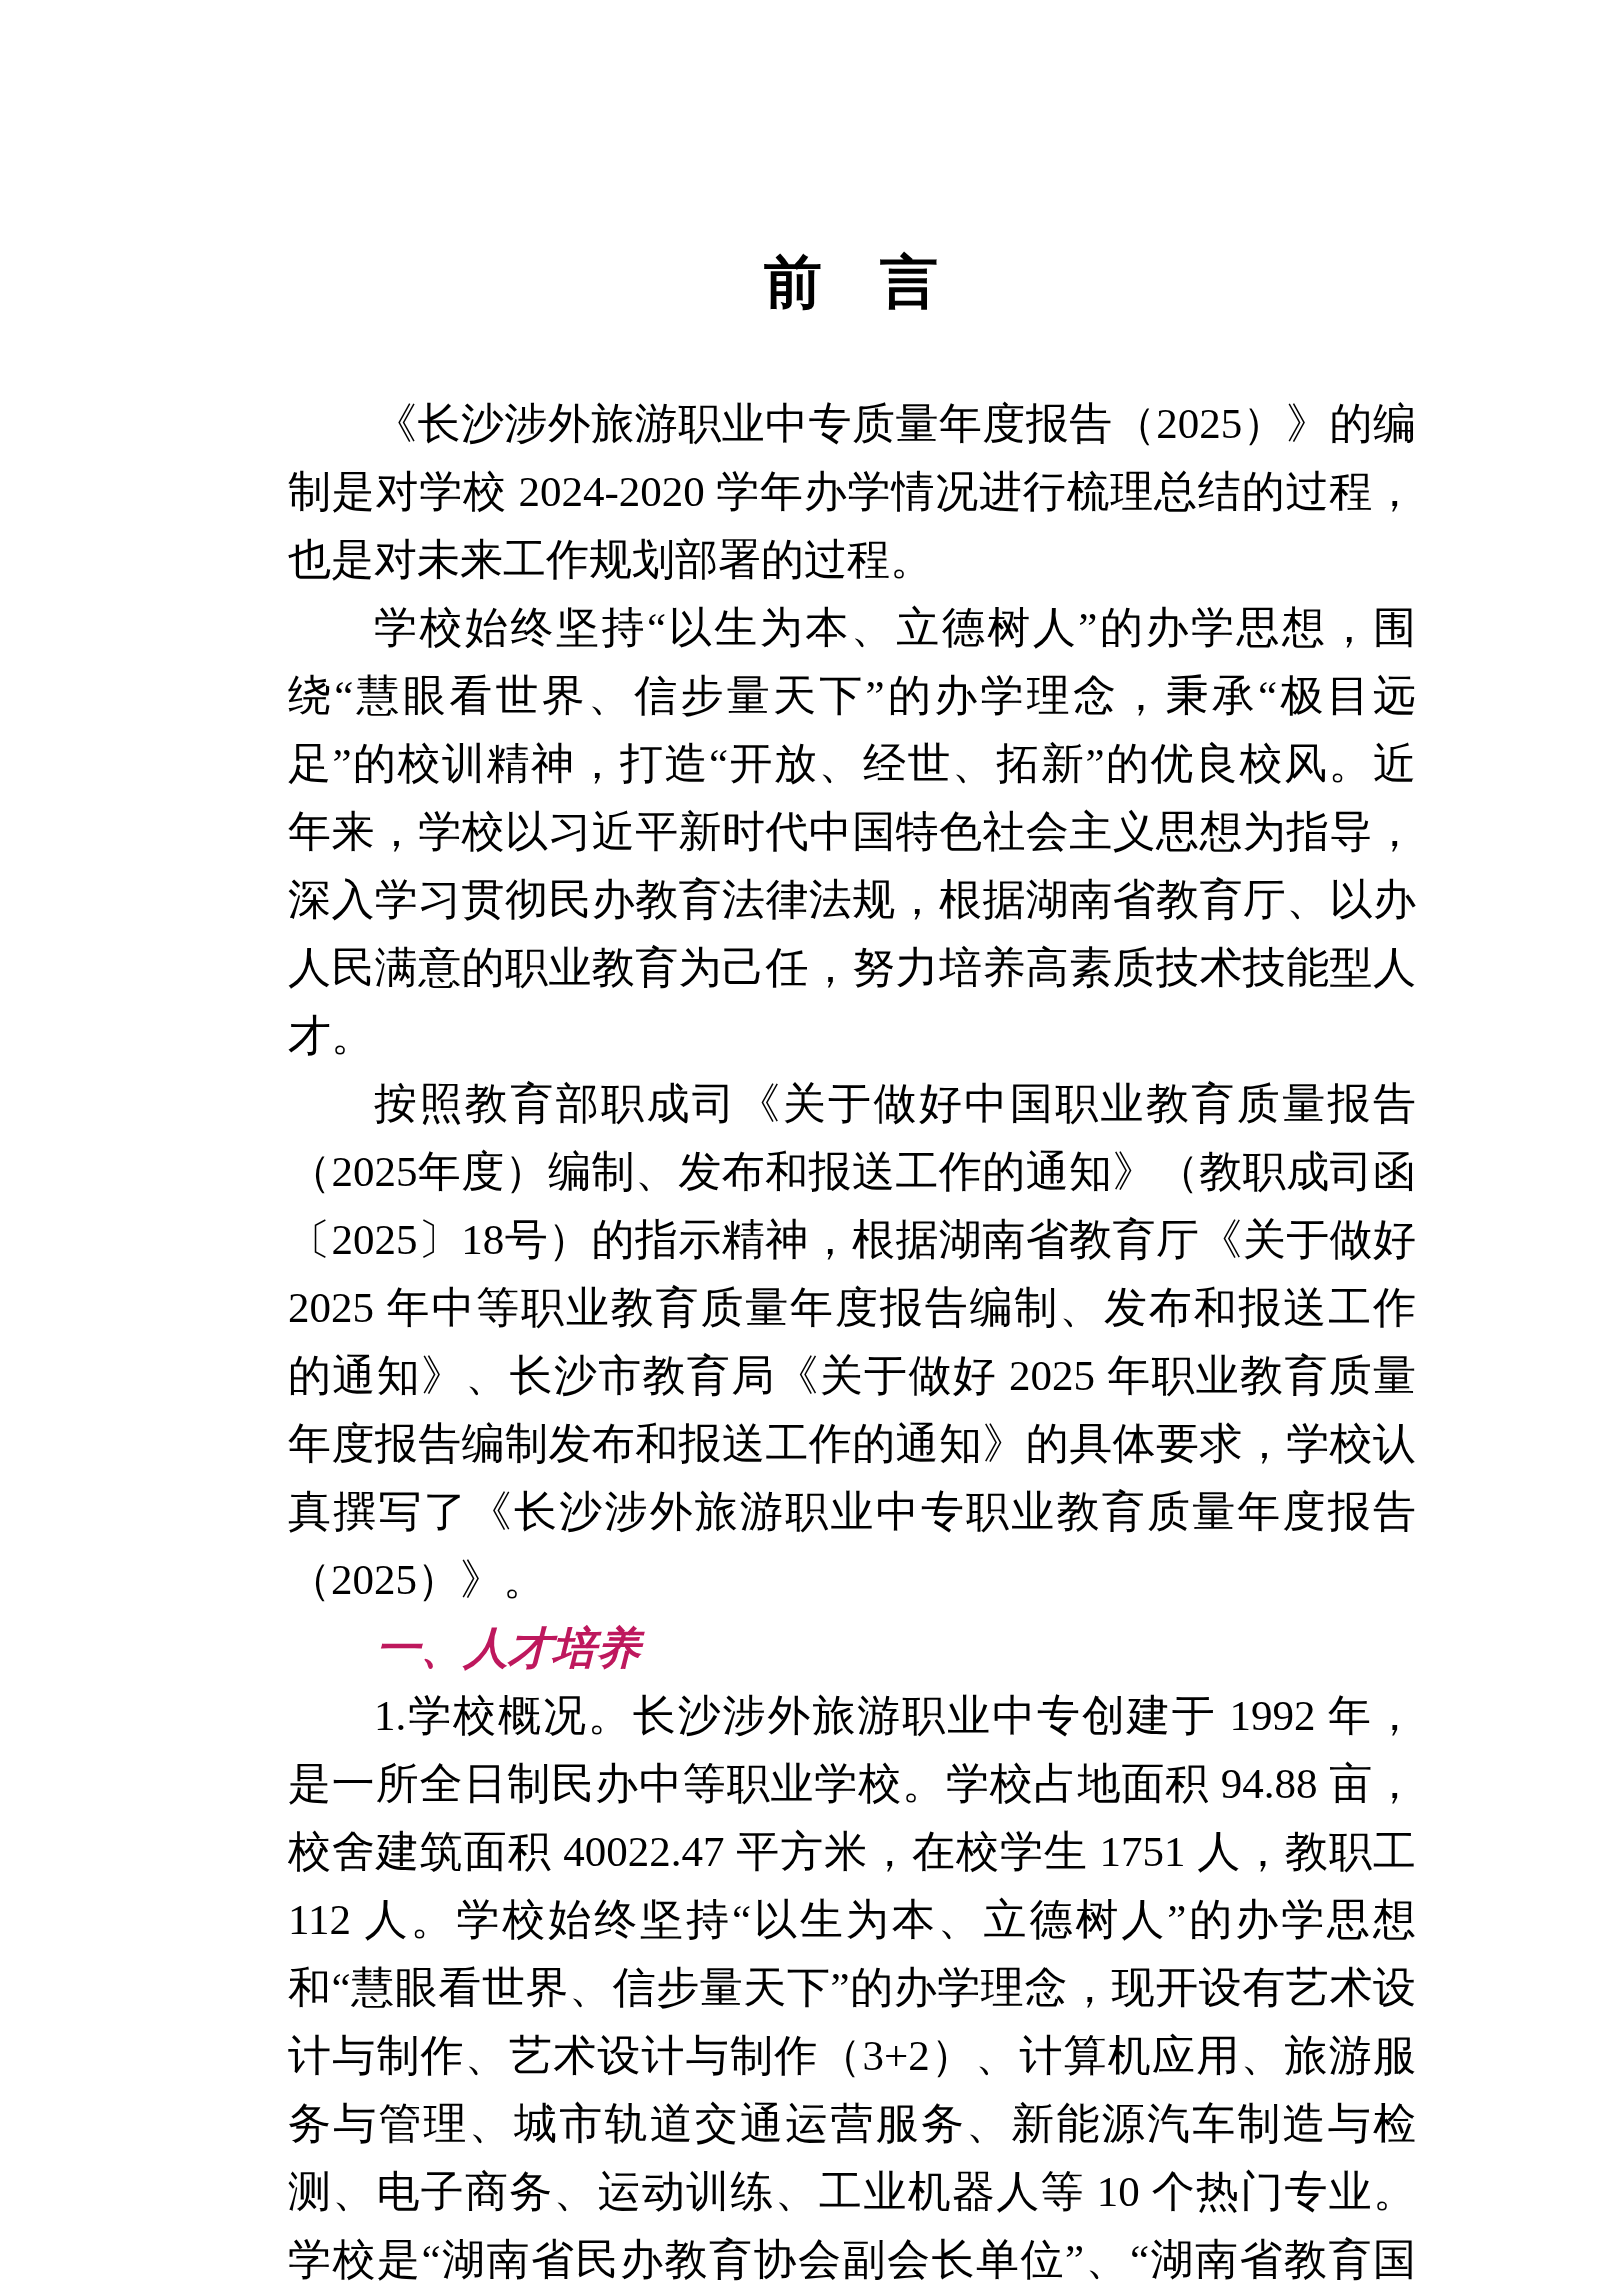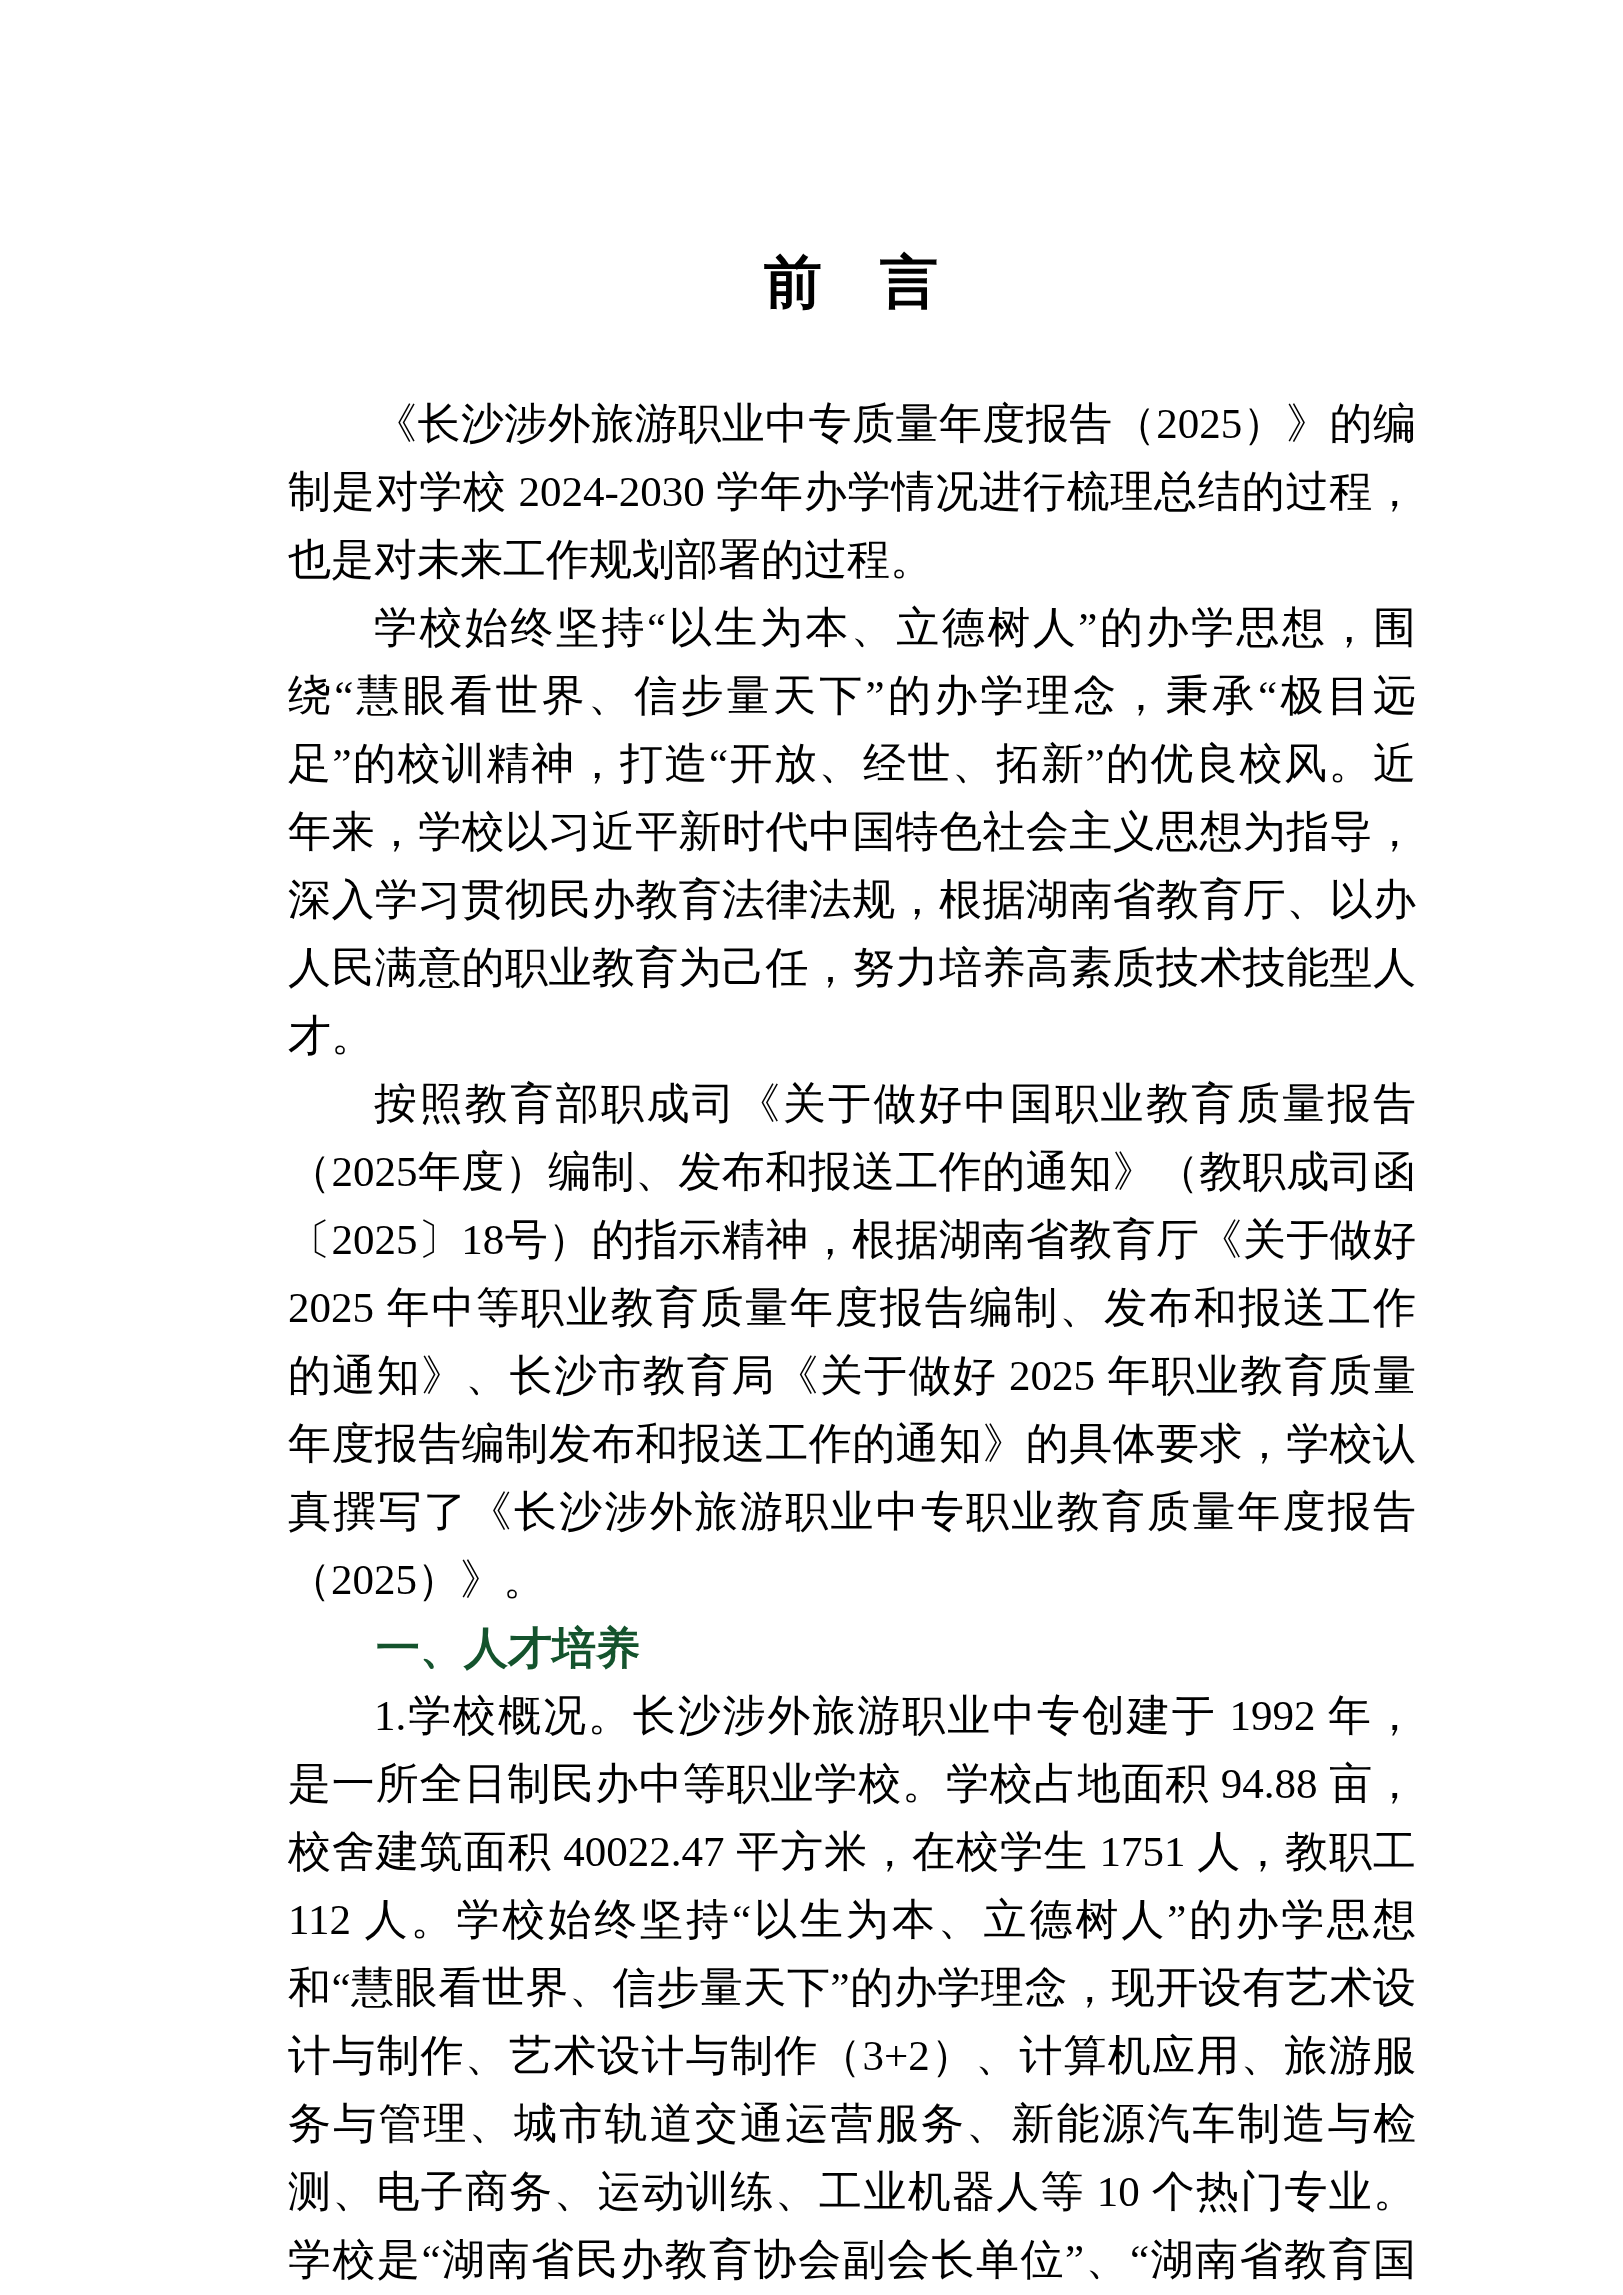--- a/index.html
+++ b/index.html
@@ -40,33 +40,34 @@
     text-indent: 2em;
   }
 
   .section-heading {
     margin: 0;
     text-indent: 2em;
     font-family: "Liberation Sans", "DejaVu Sans", sans-serif;
     font-weight: bold;
     font-size: 44px;
     line-height: 68px;
-    color: #14532d;
+    color: #be185d;
+    font-style: italic;
   }
 </style>
 </head>
 <body>
 
 <div class="page">
 
   <h1 class="doc-title">前　言</h1>
 
   <div class="body-text">
 
-    <p>《长沙涉外旅游职业中专质量年度报告（2025）》的编制是对学校 2024-2030 学年办学情况进行梳理总结的过程，也是对未来工作规划部署的过程。</p>
+    <p>《长沙涉外旅游职业中专质量年度报告（2025）》的编制是对学校 2024-2020 学年办学情况进行梳理总结的过程，也是对未来工作规划部署的过程。</p>
 
     <p>学校始终坚持“以生为本、立德树人”的办学思想，围绕“慧眼看世界、信步量天下”的办学理念，秉承“极目远足”的校训精神，打造“开放、经世、拓新”的优良校风。近年来，学校以习近平新时代中国特色社会主义思想为指导，深入学习贯彻民办教育法律法规，根据湖南省教育厅、以办人民满意的职业教育为己任，努力培养高素质技术技能型人才。</p>
 
     <p>按照教育部职成司《关于做好中国职业教育质量报告（2025年度）编制、发布和报送工作的通知》（教职成司函〔2025〕18号）的指示精神，根据湖南省教育厅《关于做好 2025 年中等职业教育质量年度报告编制、发布和报送工作的通知》、长沙市教育局《关于做好 2025 年职业教育质量年度报告编制发布和报送工作的通知》的具体要求，学校认真撰写了《长沙涉外旅游职业中专职业教育质量年度报告（2025）》。</p>
 
     <h2 class="section-heading">一、人才培养</h2>
 
     <p>1.学校概况。长沙涉外旅游职业中专创建于 1992 年，是一所全日制民办中等职业学校。学校占地面积 94.88 亩，校舍建筑面积 40022.47 平方米，在校学生 1751 人，教职工 112 人。学校始终坚持“以生为本、立德树人”的办学思想和“慧眼看世界、信步量天下”的办学理念，现开设有艺术设计与制作、艺术设计与制作（3+2）、计算机应用、旅游服务与管理、城市轨道交通运营服务、新能源汽车制造与检测、电子商务、运动训练、工业机器人等 10 个热门专业。学校是“湖南省民办教育协会副会长单位”、“湖南省教育国际交流协会副会长单位”；先后荣获“湖南省省民办教育扶贫工作先进单位”、</p>
 
   </div>

